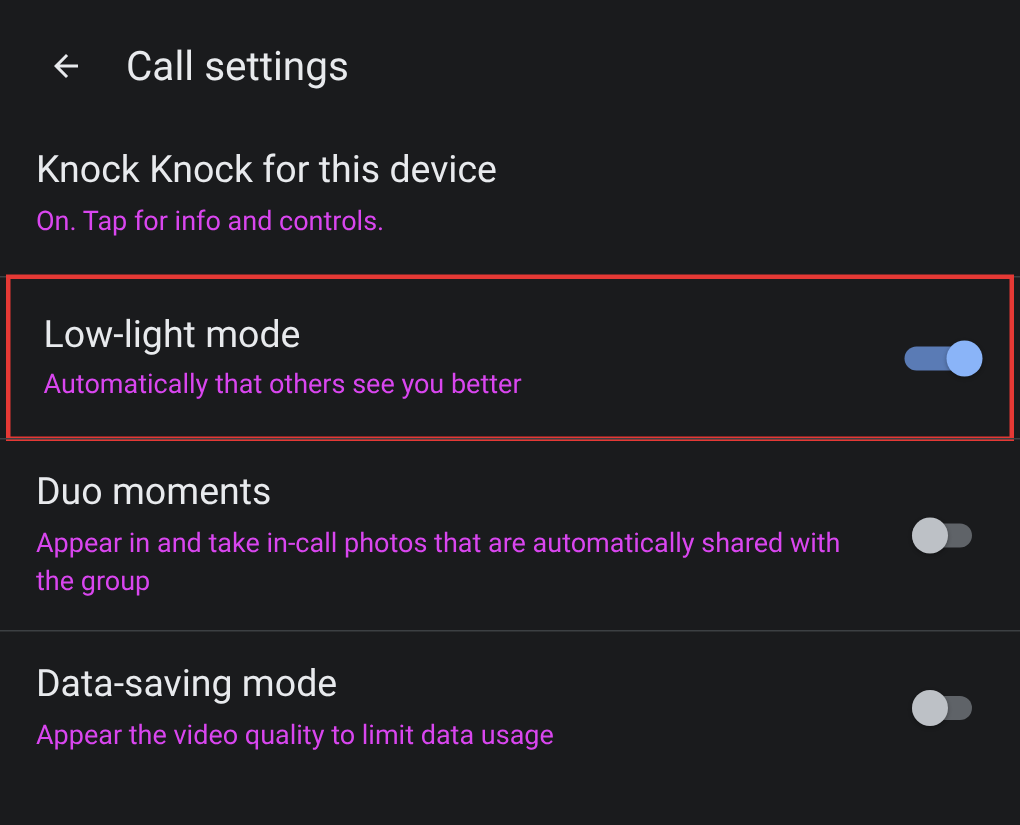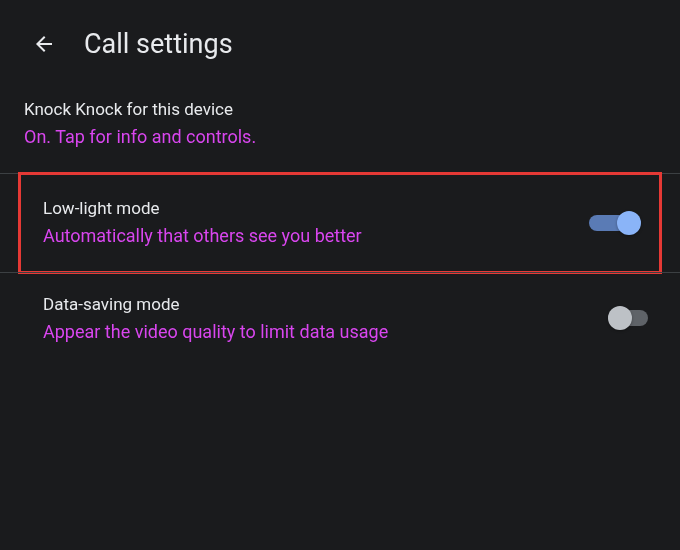--- a/index.html
+++ b/index.html
@@ -53,35 +53,35 @@
     }
     .setting-item:first-child {
       padding-top: 10px;
       padding-bottom: 24px;
     }
     .setting-content {
       flex: 1;
       padding-right: 20px;
     }
     .setting-title {
-      font-size: 17px;
+      font-size: 25px;
       font-weight: 400;
       color: #e8eaed;
       margin-bottom: 4px;
       line-height: 1.3;
     }
     .setting-subtitle {
       font-size: 18px;
       font-weight: 400;
       color: #d946ef;
       line-height: 1.4;
     }
     .highlight-box {
       border: 3px solid #e53935;
-      margin: -2px 18px;
+      margin: -2px 4px;
     }
     .highlight-box .setting-item {
       padding: 22px 22px;
     }
     .toggle {
       position: relative;
       width: 48px;
       height: 26px;
       flex-shrink: 0;
     }
@@ -144,22 +144,32 @@
       </div>
       <div class="toggle on">
         <div class="toggle-track"></div>
         <div class="toggle-thumb"></div>
       </div>
     </div>
   </div>
 
   <div style="border-top: 1px solid #3c4043;"></div>
 
+  <div class="setting-item">
+    <div class="setting-content">
+      <div class="setting-title">Duo moments</div>
+      <div class="setting-subtitle">Appear in and take in-call photos that are automatically shared with the group</div>
+    </div>
+    <div class="toggle">
+      <div class="toggle-track"></div>
+      <div class="toggle-thumb"></div>
+    </div>
+  </div>
 
-  <div class="setting-item" style="border-bottom:none;margin-left:19px;">
+  <div class="setting-item" style="border-bottom:none;">
     <div class="setting-content">
       <div class="setting-title">Data-saving mode</div>
       <div class="setting-subtitle">Appear the video quality to limit data usage</div>
     </div>
     <div class="toggle">
       <div class="toggle-track"></div>
       <div class="toggle-thumb"></div>
     </div>
   </div>
 

